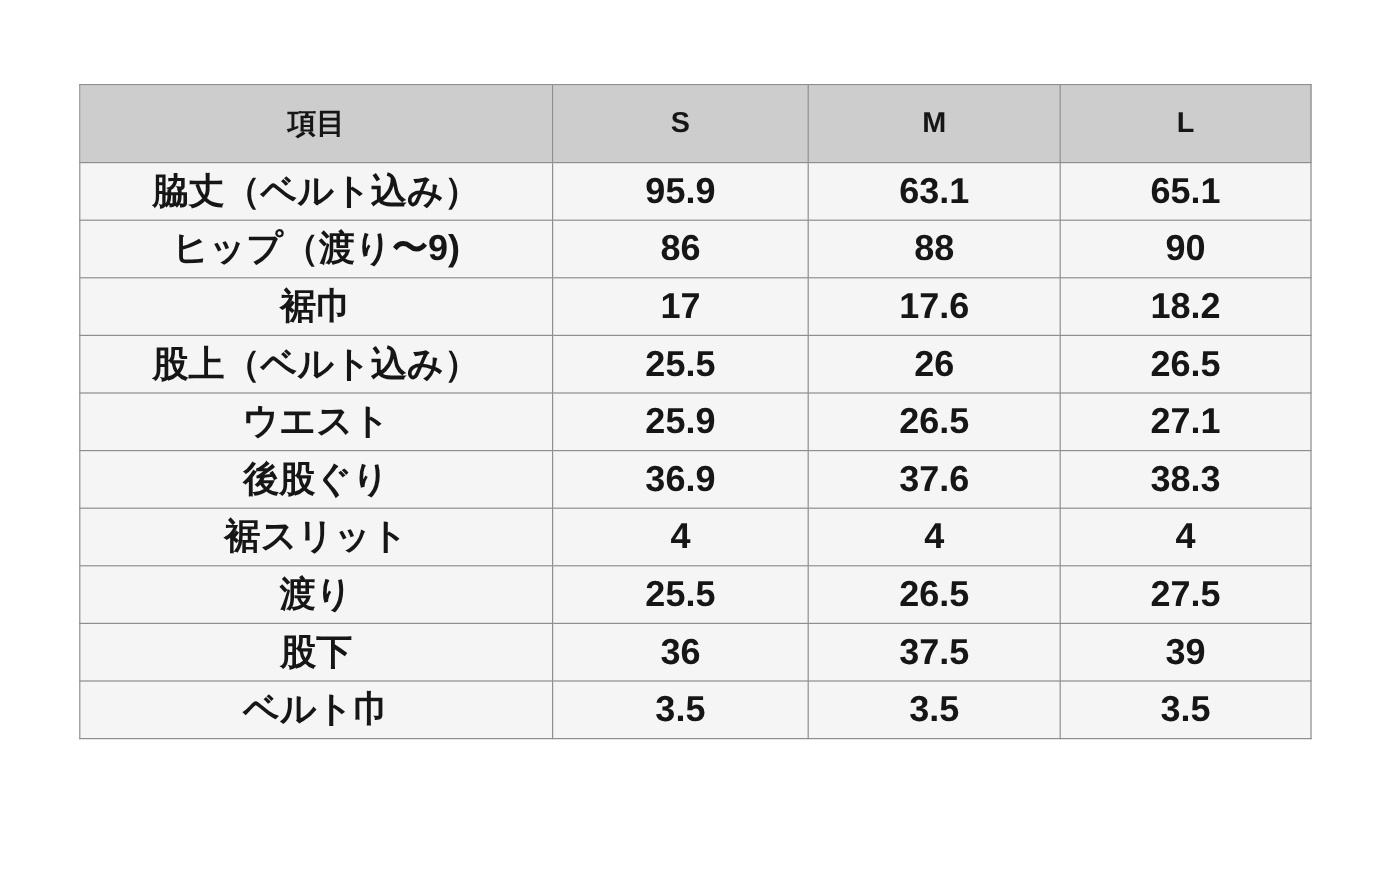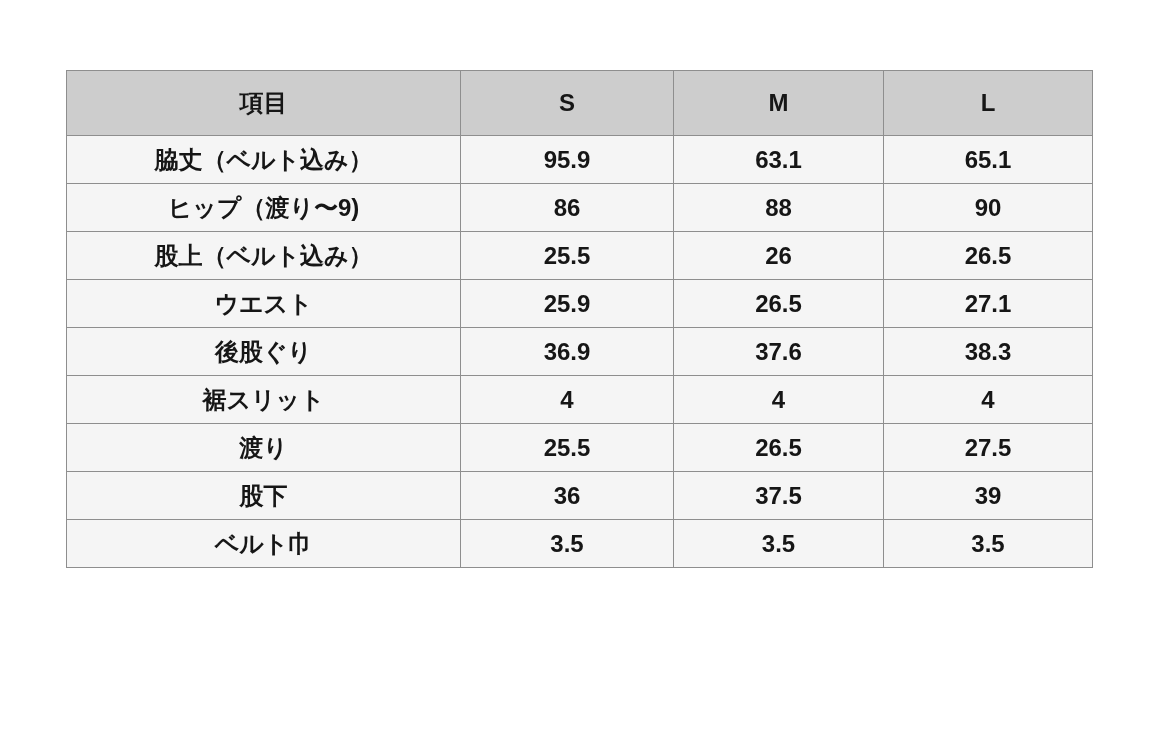--- a/index.html
+++ b/index.html
@@ -34,21 +34,21 @@
     padding: 0;
   }
   table.size-chart thead th {
     background: #cdcdcd;
     height: 64px;
     font-size: 24px;
   }
   table.size-chart tbody td {
     background: #f5f5f5;
     height: 47px;
-    font-size: 24px;
+    font-size: 30px;
   }
   col.c-item { width: 394px; }
   col.c-s    { width: 213px; }
   col.c-m    { width: 210px; }
   col.c-l    { width: 209px; }
 </style>
 </head>
 <body>
 
 <div class="page">
@@ -72,20 +72,26 @@
         <td>脇丈（ベルト込み）</td>
         <td>95.9</td>
         <td>63.1</td>
         <td>65.1</td>
       </tr>
       <tr>
         <td>ヒップ（渡り〜9)</td>
         <td>86</td>
         <td>88</td>
         <td>90</td>
+      </tr>
+      <tr>
+        <td>裾巾</td>
+        <td>17</td>
+        <td>17.6</td>
+        <td>18.2</td>
       </tr>
       <tr>
         <td>股上（ベルト込み）</td>
         <td>25.5</td>
         <td>26</td>
         <td>26.5</td>
       </tr>
       <tr>
         <td>ウエスト</td>
         <td>25.9</td>

